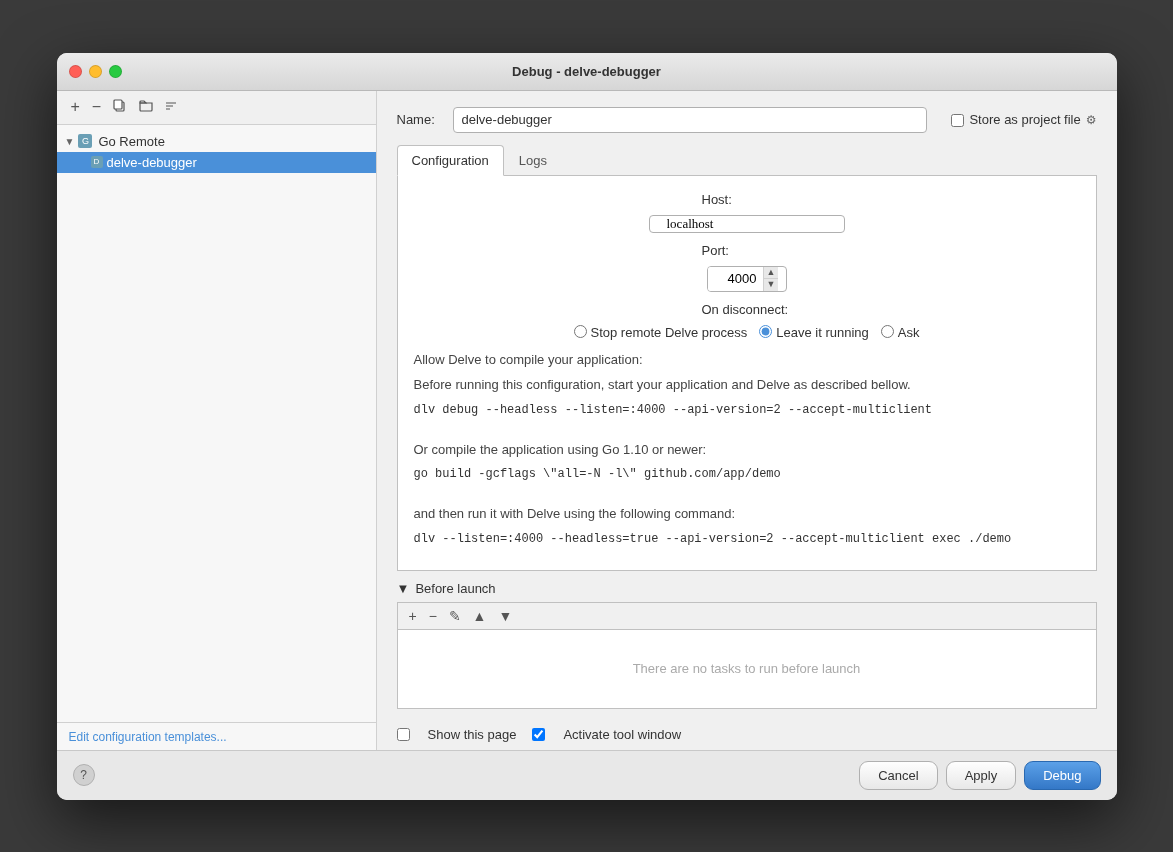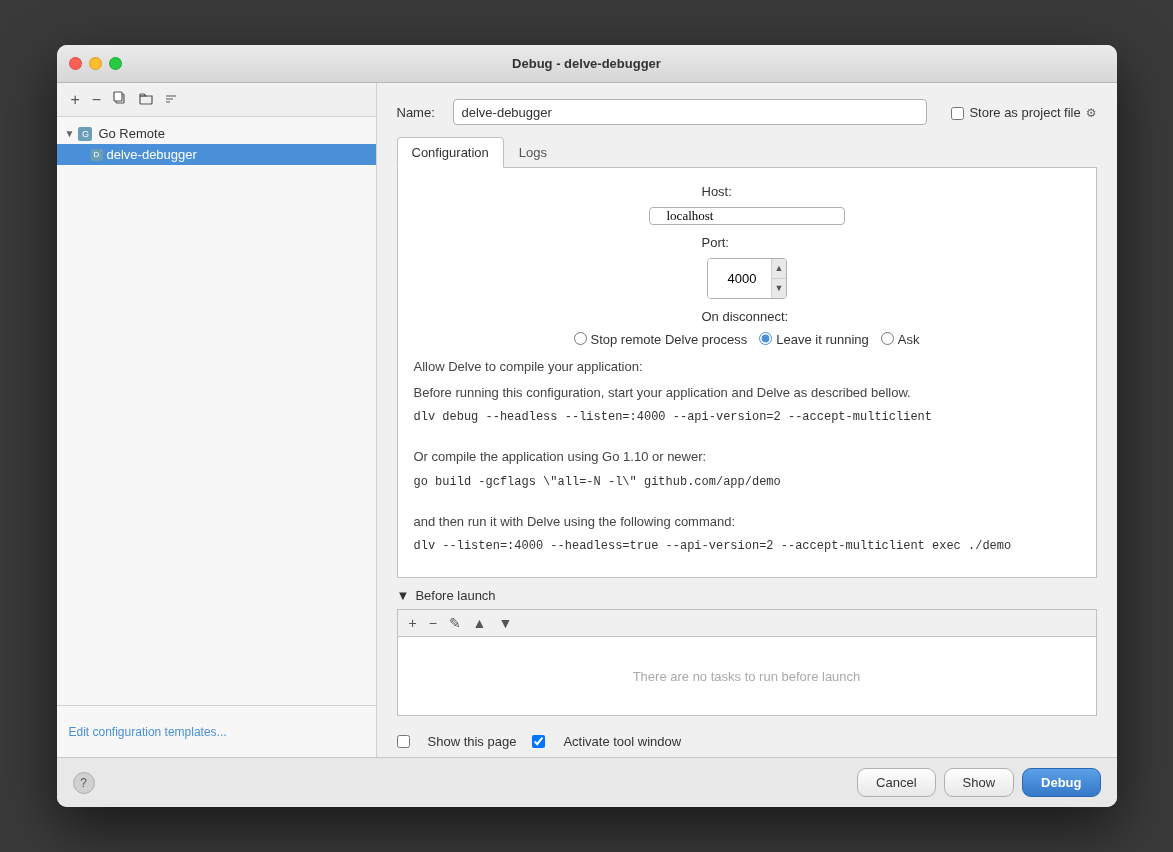--- a/index.html
+++ b/index.html
@@ -106,21 +106,21 @@
       padding: 3px 8px 3px 34px;
       gap: 4px;
       cursor: pointer;
       color: #333;
     }
     .tree-item.selected {
       background: #4a90d9;
       color: white;
     }
     .sidebar-footer {
-      padding: 18px 12px;
+      padding: 6px 12px;
       border-top: 1px solid #d0d0d0;
     }
     .sidebar-footer a {
       color: #4a90d9;
       text-decoration: none;
       font-size: 12px;
     }
     .main-panel {
       flex: 1;
       display: flex;
@@ -214,23 +214,22 @@
       outline: none;
       font-family: Liberation Serif, serif;
     }
     .port-input-wrap {
       display: flex;
       align-items: center;
       border: 1px solid #b0b0b0;
       border-radius: 4px;
       background: white;
       overflow: hidden;
-      height: 41px;
+      height: 26px;
       width: 80px;
-      gap: 8px;
     }
     .port-input {
       border: none;
       outline: none;
       padding: 0 6px;
       font-size: 13px;
       width: 55px;
       height: 100%;
       text-align: right;
     }
@@ -381,21 +380,21 @@
     }
     .btn-default {
       background: linear-gradient(180deg, #fefefe 0%, #e8e8e8 100%);
       border-color: #b0b0b0;
       color: #333;
     }
     .btn-primary {
       background: linear-gradient(180deg, #5ba0e8 0%, #3478c7 100%);
       border-color: #2968b0;
       color: white;
-      font-weight: 700;
+      font-weight: 400;
     }
     .go-remote-icon {
       display: inline-block;
       width: 14px;
       height: 14px;
       background: #6a9fb5;
       border-radius: 2px;
       font-size: 9px;
       color: white;
       text-align: center;
@@ -569,17 +568,17 @@
       </div>
     </div>
   </div>
 
   <div class="bottom-bar">
     <div class="bottom-bar-left">
       <button class="help-btn">?</button>
     </div>
     <div class="bottom-bar-right">
       <button class="btn btn-default">Cancel</button>
-      <button class="btn btn-default">Show</button>
+      <button class="btn btn-default">Apply</button>
       <button class="btn btn-primary">Debug</button>
     </div>
   </div>
 </div>
 
 </body></html>

